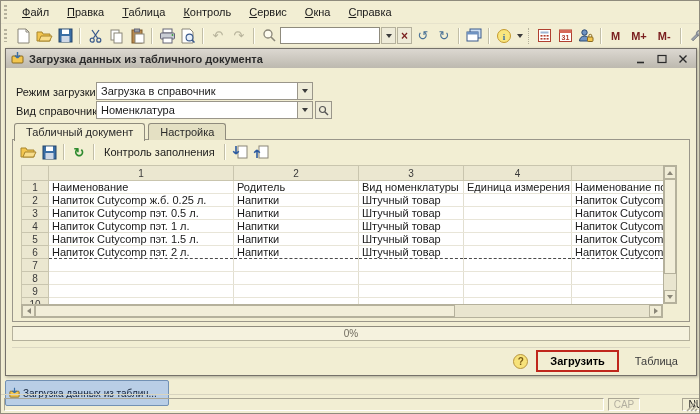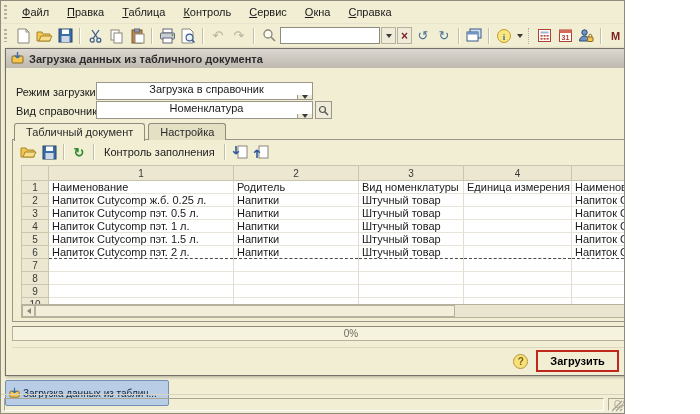--- a/index.html
+++ b/index.html
@@ -1,18 +1,18 @@
 <!DOCTYPE html>
 <html><head>
 <meta charset="utf-8">
 <style>
   * { box-sizing:border-box; margin:0; padding:0; }
   html,body { width:700px; height:414px; }
   body { font-family:"Liberation Sans", sans-serif; font-size:11px; color:#1a1a1a; }
-  #win { position:relative; width:625px; height:414px; background:#f2eed3; border:1px solid #8f8b7d; overflow:hidden; }
+  #win { position:relative; width:700px; height:414px; background:#f2eed3; border:1px solid #8f8b7d; overflow:hidden; }
 
   
   .menubar { position:absolute; top:0; left:0; right:0; height:22px; display:flex; align-items:center; padding-left:12px; }
   .gripper { position:absolute; left:3px; top:4px; bottom:4px; width:3px;
              background:repeating-linear-gradient(#b5b19c 0 2px, transparent 2px 4px); }
   .mi { display:inline-block; padding:3px 9px; }
   .mi::first-letter { text-decoration:underline; }
 
   
   .toolbar { position:absolute; top:22px; left:0; right:0; height:24px; display:flex; align-items:center; padding-left:12px; gap:1px; border-top:1px solid #e7e3cc; }
@@ -30,21 +30,21 @@
   .mem { color:#7b2020; font-weight:bold; padding:0 5px; flex:0 0 auto; }
   .xglyph { color:#7a1f1f; font-weight:bold; font-size:12px; }
 
   
   .dialog { position:absolute; left:4px; top:47px; width:692px; height:328px; border:1px solid #75716a; background:#f2eed3; box-shadow:1px 1px 3px rgba(0,0,0,.3); }
   .titlebar { height:19px; background:linear-gradient(#dcd8d1,#bdb9af); display:flex; align-items:center; padding:0 5px; gap:5px; }
   .title { font-weight:bold; color:#2b2b2b; flex:1; white-space:nowrap; overflow:hidden; }
   .winbtn { width:16px; height:14px; display:flex; align-items:center; justify-content:center; }
 
   .frm-label { position:absolute; left:10px; }
-  .combo { position:absolute; height:18px; background:#fff; border:1px solid #9a968a; display:flex; align-items:center; padding-left:4px;flex-direction:column; }
+  .combo { position:absolute; height:18px; background:#fff; border:1px solid #9a968a; display:flex; align-items:center; padding-left:4px; }
   .combo .arrowbtn { margin-left:auto; width:15px; align-self:stretch; background:#eeebd8; border-left:1px solid #9a968a; display:flex; align-items:center; justify-content:center; }
   .sq-btn { position:absolute; width:17px; height:18px; background:#eeebd8; border:1px solid #9a968a; display:flex; align-items:center; justify-content:center; }
 
   .tabs { position:absolute; left:8px; top:73px; height:18px; display:flex; gap:3px; align-items:flex-end; z-index:2; }
   .tab { padding:2px 11px 2px; border:1px solid #8f8b7d; border-bottom:none; border-radius:3px 3px 0 0; background:#e4e0c3; color:#2b2b2b;text-align:center; }
   .tab.active { background:#f2eed3; margin-bottom:-1px; padding-bottom:3px; }
 
   .panel { position:absolute; left:6px; top:90px; width:678px; height:183px; border:1px solid #9a968a; background:#f2eed3; }
   .sheet-toolbar { height:24px; display:flex; align-items:center; gap:1px; padding-left:5px; }
   .txt-btn { padding:2px 5px; color:#1a1a1a; }

